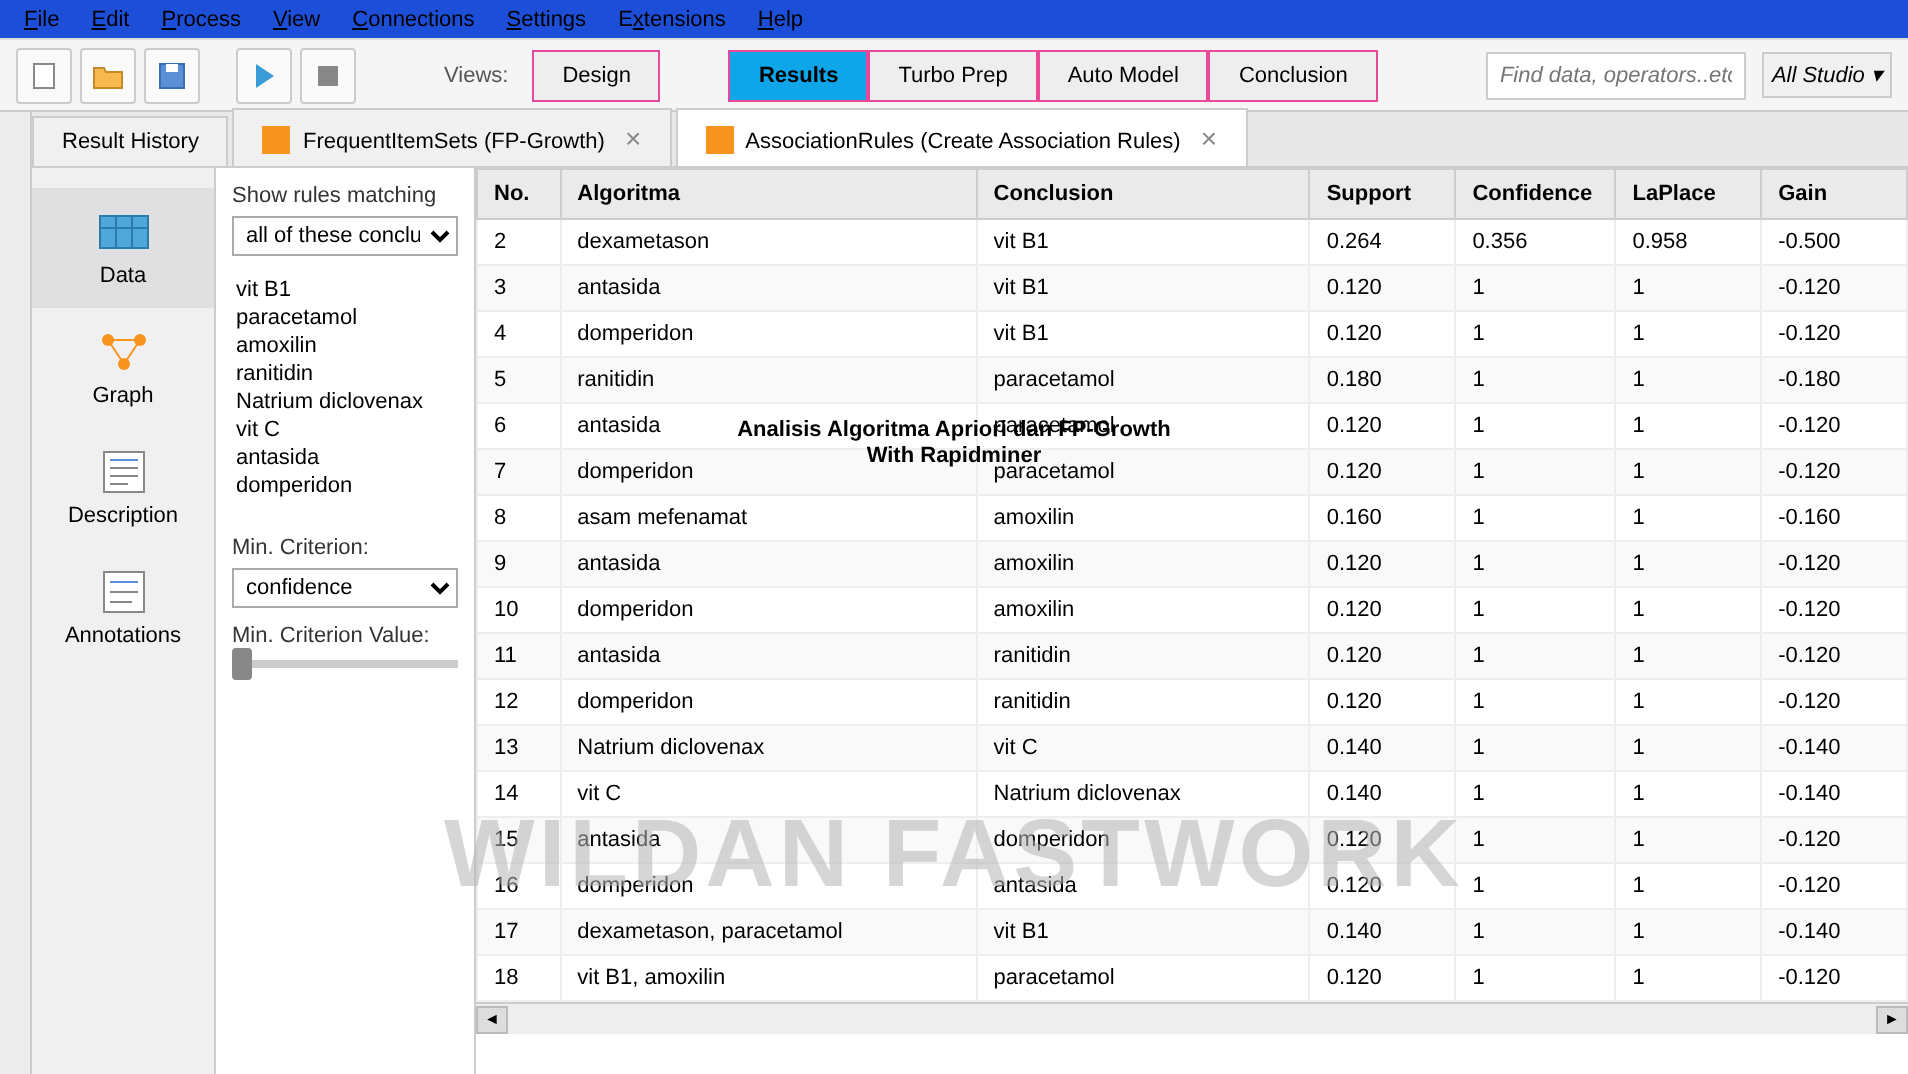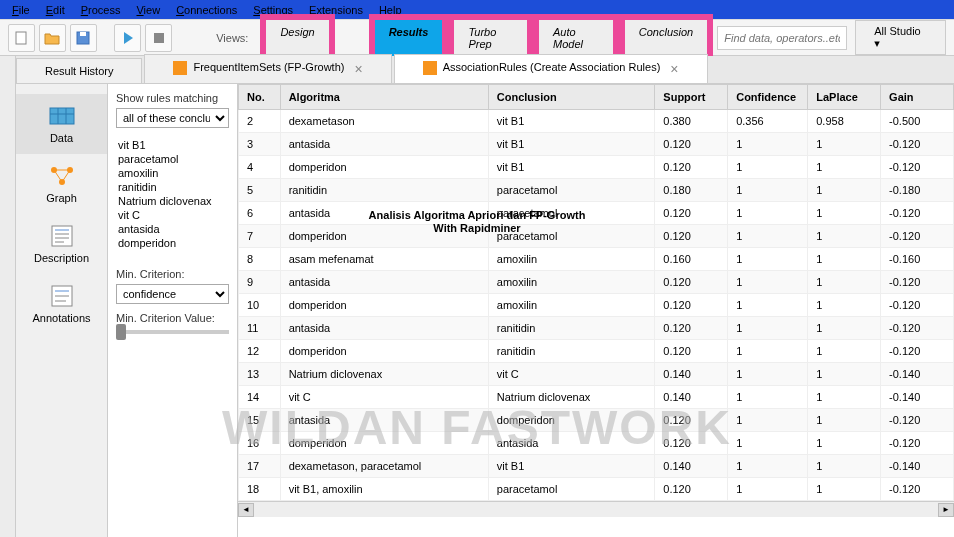--- a/index.html
+++ b/index.html
@@ -5,29 +5,29 @@
 * { margin: 0; padding: 0; box-sizing: border-box; font-family: Arial, sans-serif; font-size: 11px; }
 body { width: 954px; height: 537px; background: #f0f0f0; overflow: hidden; position: relative; }
 .menubar { height: 20px; background: #1d4ed8; display: flex; align-items: center; padding: 0 4px; border-bottom: 1px solid #ddd; }
 .menu-item { padding: 2px 8px; cursor: pointer; }
 .underline { text-decoration: underline; }
 .toolbar { height: 36px; background: #f5f5f5; display: flex; align-items: center; padding: 4px 8px; border-bottom: 1px solid #ccc; gap: 4px; }
 .tb-btn { width: 28px; height: 28px; border: 1px solid #ccc; background: #fafafa; display: flex; align-items: center; justify-content: center; cursor: pointer; border-radius: 2px; }
 .tb-btn svg { width: 16px; height: 16px; }
 .tb-sep { width: 10px; }
 .views-label { margin-left: 40px; margin-right: 8px; color: #555; }
-.view-btn { padding: 6px 14px; border: 6px solid #ec4899; background: #eee; cursor: pointer; font-style: italic; }
+.view-btn { padding: 6px 14px; border: 1px solid #ec4899; background: #eee; cursor: pointer; }
 .view-btn.active { background: #0ea5e9; font-weight: bold; margin-left: 34px; }
 .search-box { margin-left: auto; width: 130px; height: 24px; border: 1px solid #ccc; padding: 2px 6px; font-style: italic; color: #999; background: #fff; }
-.studio-dd { padding: 4px 18px; border: 1px solid #ccc; background: #f0f0f0; margin-left: 4px; cursor: pointer; }
+.studio-dd { padding: 4px 4px; border: 1px solid #ccc; background: #f0f0f0; margin-left: 4px; cursor: pointer; font-style: italic; }
 .content { display: flex; height: calc(100% - 56px); }
 .left-strip { width: 16px; background: #ececec; border-right: 1px solid #ccc; }
 .main-area { flex: 1; display: flex; flex-direction: column; }
 .tabs-row { height: 28px; background: #e8e8e8; display: flex; align-items: flex-end; border-bottom: 1px solid #ccc; }
-.tab { padding: 6px 28px; border: 1px solid #ccc; border-bottom: none; background: #f0f0f0; margin-right: 2px; display: flex; align-items: flex-start; gap: 6px; cursor: pointer; position: relative; }
+.tab { padding: 6px 14px; border: 1px solid #ccc; border-bottom: none; background: #f0f0f0; margin-right: 2px; display: flex; align-items: flex-end; gap: 6px; cursor: pointer; position: relative; }
 .tab.active { background: #fff; }
 .tab-close { color: #888; cursor: pointer; font-size: 14px; margin-left: 4px; }
 .tab-icon { width: 14px; height: 14px; background: #f7941d; display: inline-block; }
 .work-area { flex: 1; display: flex; background: #fff; }
 .side-nav { width: 92px; background: #f0f0f0; border-right: 1px solid #ccc; padding-top: 10px; }
 .side-item { display: flex; flex-direction: column; align-items: center; padding: 10px 4px; cursor: pointer; gap: 4px; }
 .side-item.active { background: #e0e0e0; }
 .side-icon { width: 32px; height: 24px; }
 .filter-panel { width: 130px; border-right: 1px solid #ccc; padding: 8px; background: #fff; }
 .fp-label { margin-bottom: 4px; color: #333; }
@@ -196,21 +196,21 @@
                 <th class="col-num">Confidence</th>
                 <th class="col-num">LaPlace</th>
                 <th class="col-num">Gain</th>
               </tr>
             </thead>
           <tbody id="tbody">
               <tr>
                 <td>2</td>
                 <td>dexametason</td>
                 <td>vit B1</td>
-                <td>0.380</td>
+                <td>0.264</td>
                 <td>0.356</td>
                 <td>0.958</td>
                 <td>-0.500</td>
               </tr>
               <tr>
                 <td>3</td>
                 <td>antasida</td>
                 <td>vit B1</td>
                 <td>0.120</td>
                 <td>1</td>

